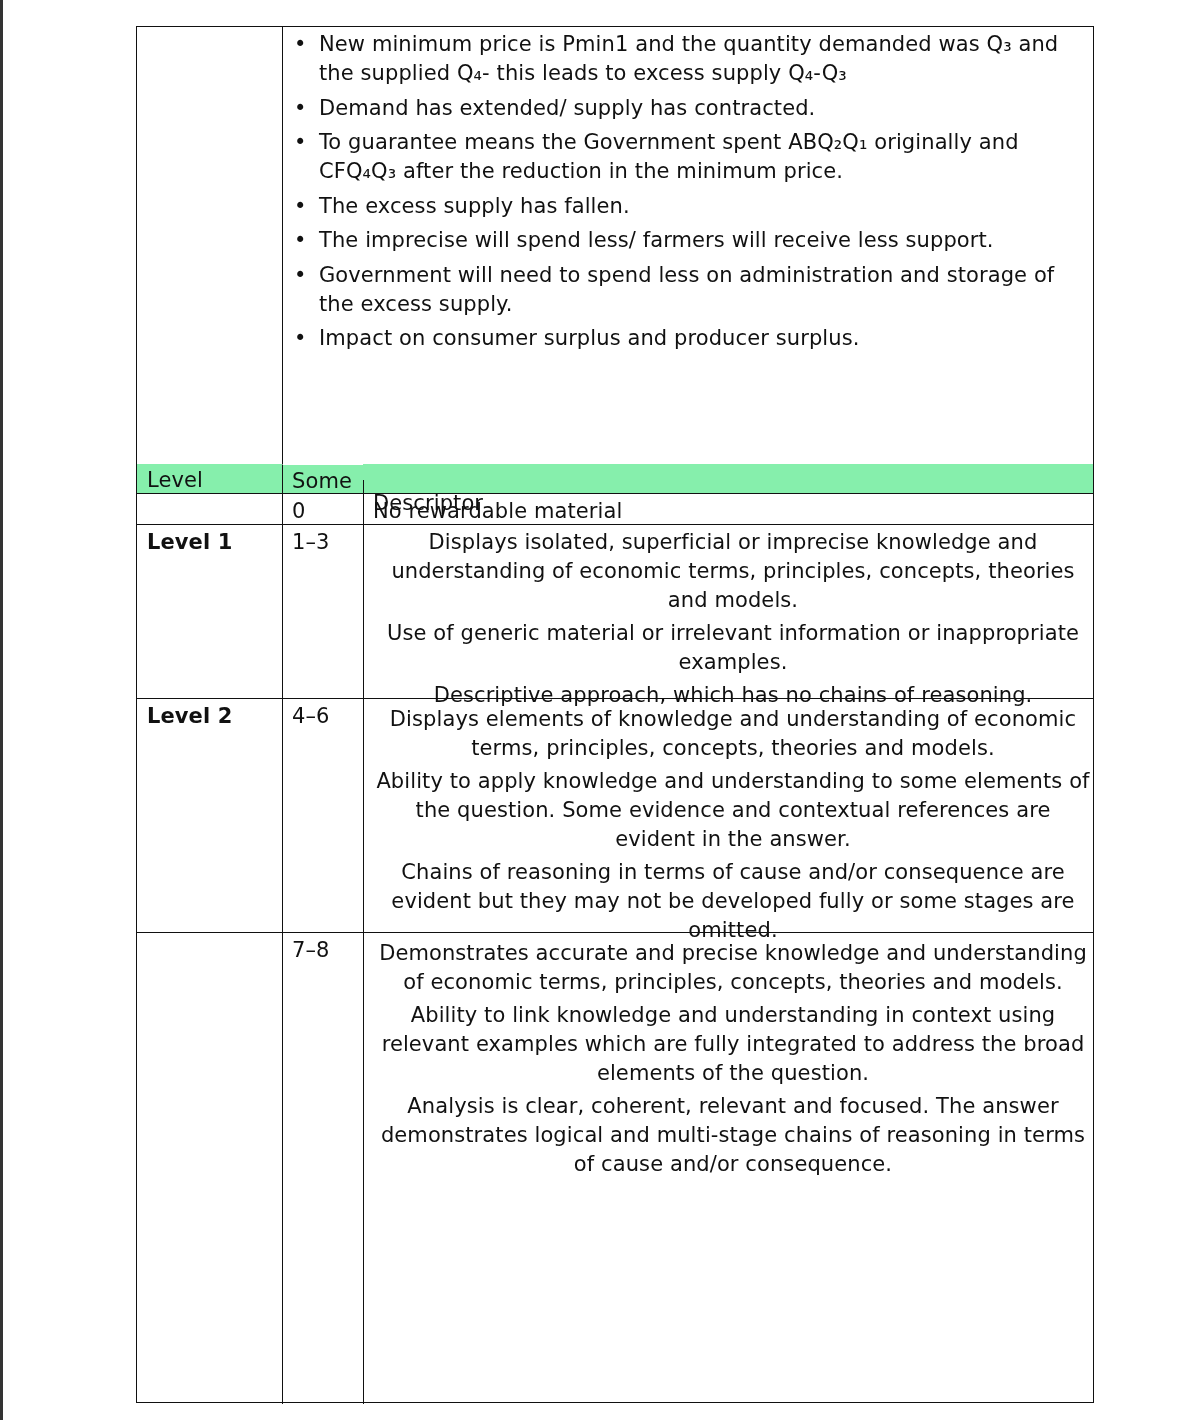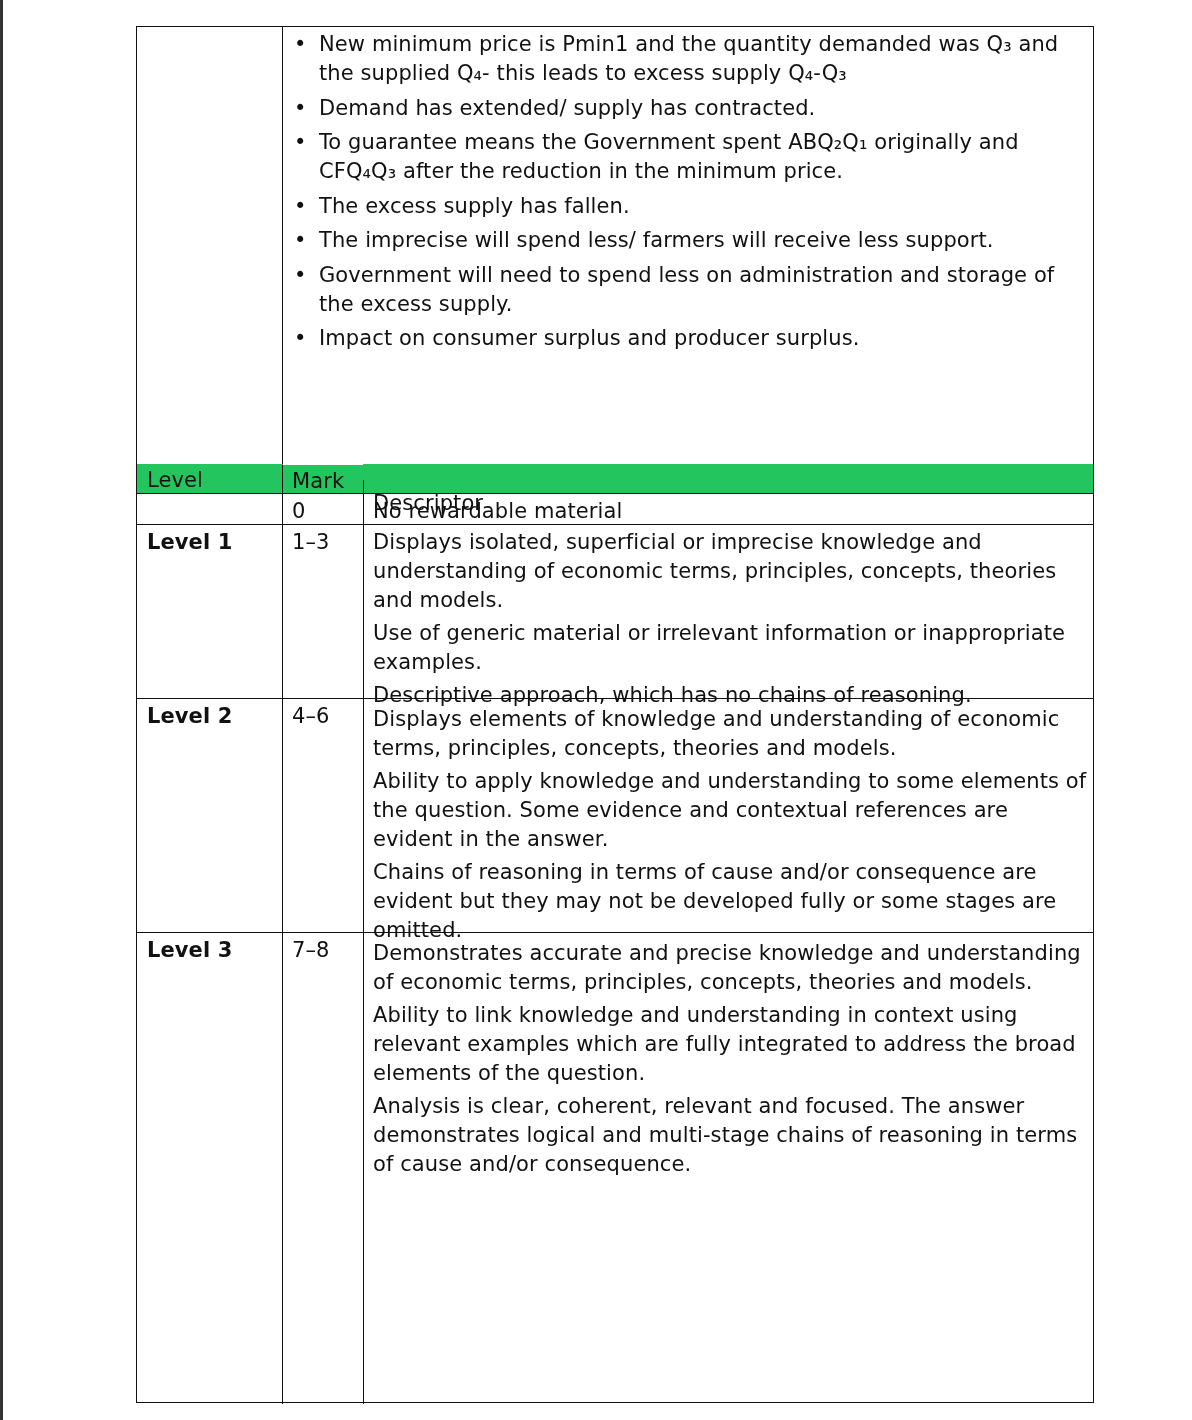--- a/index.html
+++ b/index.html
@@ -14,31 +14,31 @@
   
   .top-row { position: absolute; left: 0; top: 0; width: 100%; height: 437px; }
   .top-left { position: absolute; left: 0; top: 0; width: 145px; height: 437px; border-right: 1px solid #111; }
   .top-right { position: absolute; left: 146px; top: 0; right: 0; height: 437px; }
   ul.bullets { list-style: none; margin: 0; padding: 0; position: absolute; left: 10px; top: 3px; width: 800px; }
   ul.bullets li { position: relative; padding-left: 26px; margin-bottom: 5.5px; }
   ul.bullets li::before { content: "•"; position: absolute; left: 1px; top: 0; font-size: 21px; }
   .nb { position: absolute; left: 10px; top: 344px; width: 800px; font-weight: bold; }
 
   
-  .hdr { position: absolute; left: 0; top: 437px; width: 100%; height: 30px; background: #22c55e; border-bottom: 1px solid #111; box-sizing: border-box; }
+  .hdr { position: absolute; left: 0; top: 437px; width: 100%; height: 30px; background: #86efac; border-bottom: 1px solid #111; box-sizing: border-box; }
   .cell { position: absolute; box-sizing: border-box; }
   .c-level { left: 0; width: 145px; padding-left: 10px; }
   .c-mark { left: 145px; width: 81px; padding-left: 9px; border-left: 1px solid #111; }
   .c-desc { left: 226px; right: 0; padding-left: 9px; border-left: 1px solid #111; }
   .hdr .c-level { border-left: none; }
   .hdr .c-mark { border-left: none; }
   .row { position: absolute; left: 0; width: 100%; border-bottom: 1px solid #111; box-sizing: border-box; }
   .row .cell { top: 0; bottom: 0; }
   .row .c-level { font-weight: bold; }
-  .desc-p { margin: 0 0 4px 0; }
+  .desc-p { margin: 0 0 4px 0; text-align: center; }
   .row .cell .inner { padding-top: 3px; }
 </style>
 </head>
 <body>
 
 <div class="left-edge"></div>
 
 <div class="table">
 
   <div class="top-row">
@@ -51,21 +51,21 @@
         <li>The excess supply has fallen.</li>
         <li>The imprecise will spend less/ farmers will receive less support.</li>
         <li>Government will need to spend less on administration and storage of the excess supply.</li>
         <li>Impact on consumer surplus and producer surplus.</li>
       </ul>
     </div>
   </div>
 
   <div class="hdr txt">
     <div class="cell c-level" style="top:2px">Level</div>
-    <div class="cell c-mark" style="top:0;bottom:0;padding-top:2px;border-left:1px solid #111;border-top:1px solid #fff">Mark</div>
+    <div class="cell c-mark" style="top:0;bottom:0;padding-top:2px;border-left:1px solid #111;border-top:1px solid #fff">Some</div>
     <div class="cell c-desc" style="top:16px;bottom:0;padding-top:9px">Descriptor</div>
   </div>
 
   <div class="row txt" style="top:467px;height:31px">
     <div class="cell c-level"></div>
     <div class="cell c-mark">
         <div class="inner">0</div>
       </div>
     <div class="cell c-desc">
         <div class="inner">No rewardable material</div>
@@ -98,23 +98,20 @@
     <div class="cell c-desc">
       <div class="inner" style="padding-top:6px">
         <p class="desc-p">Displays elements of knowledge and understanding of economic terms, principles, concepts, theories and models.</p>
         <p class="desc-p">Ability to apply knowledge and understanding to some elements of the question. Some evidence and contextual references are evident in the answer.</p>
         <p class="desc-p">Chains of reasoning in terms of cause and/or consequence are evident but they may not be developed fully or some stages are omitted.</p>
       </div>
     </div>
   </div>
 
   <div class="row txt" style="top:906px;height:471px;border-bottom:none">
-    <div class="cell c-level">
-        <div class="inner">Level 3</div>
-      </div>
     <div class="cell c-mark">
         <div class="inner">7–8</div>
       </div>
     <div class="cell c-desc">
       <div class="inner" style="padding-top:6px">
         <p class="desc-p">Demonstrates accurate and precise knowledge and understanding of economic terms, principles, concepts, theories and models.</p>
         <p class="desc-p">Ability to link knowledge and understanding in context using relevant examples which are fully integrated to address the broad elements of the question.</p>
         <p class="desc-p">Analysis is clear, coherent, relevant and focused. The answer demonstrates logical and multi-stage chains of reasoning in terms of cause and/or consequence.</p>
       </div>
     </div>

